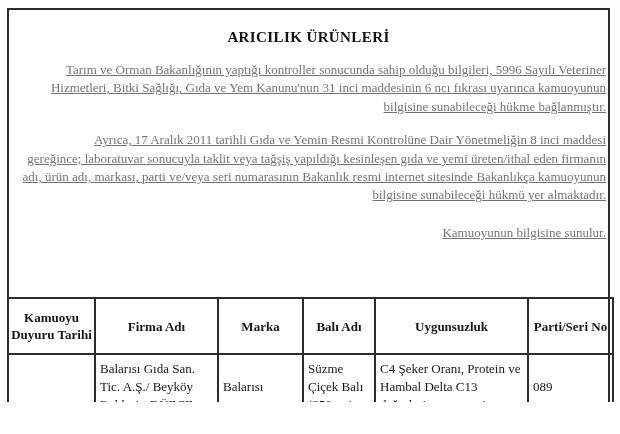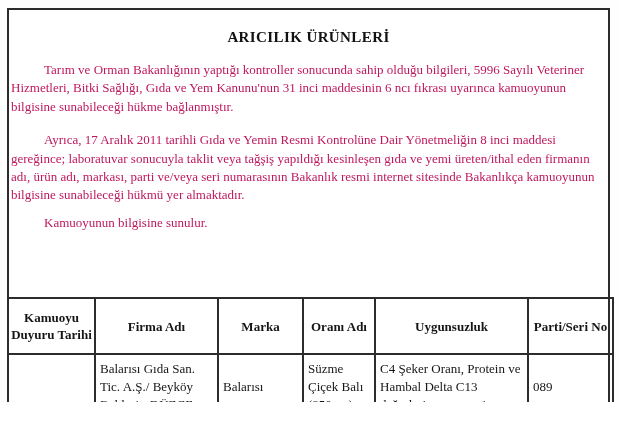--- a/index.html
+++ b/index.html
@@ -31,25 +31,26 @@
     font-size: 15px;
     font-weight: bold;
     letter-spacing: 0.4px;
     color: #121212;
   }
   .para {
     margin: 15px 2px 0 2px;
     font-size: 13px;
     line-height: 18.4px;
     text-indent: 33px;
-    color: #be185d;
-    text-align: left;
+    color: #737373;
+    text-align: right;
+    text-decoration: underline;
   }
   .para.p3 { margin-top: 17px; }
-  .para.p4 { margin-top: 9px; }
+  .para.p4 { margin-top: 19px; }
   table.products {
     position: absolute;
     left: -2px;
     top: 287px;
     width: 607px;
     border-collapse: collapse;
     table-layout: fixed;
   }
   table.products th,
   table.products td {
@@ -95,21 +96,21 @@
         <col style="width:85px">
         <col style="width:72px">
         <col style="width:153px">
         <col style="width:85px">
       </colgroup>
       <thead>
         <tr>
           <th>Kamuoyu Duyuru Tarihi</th>
           <th>Firma Adı</th>
           <th>Marka</th>
-          <th>Oranı Adı</th>
+          <th>Balı Adı</th>
           <th>Uygunsuzluk</th>
           <th>Parti/Seri No</th>
         </tr>
       </thead>
       <tbody>
         <tr class="data-row">
           <td rowspan="2"></td>
           <td class="cell-firma">Balarısı Gıda San. Tic. A.Ş./ Beyköy Beldesi - DÜZCE</td>
           <td>Balarısı</td>
           <td>Süzme Çiçek Balı (850 gr.)</td>

